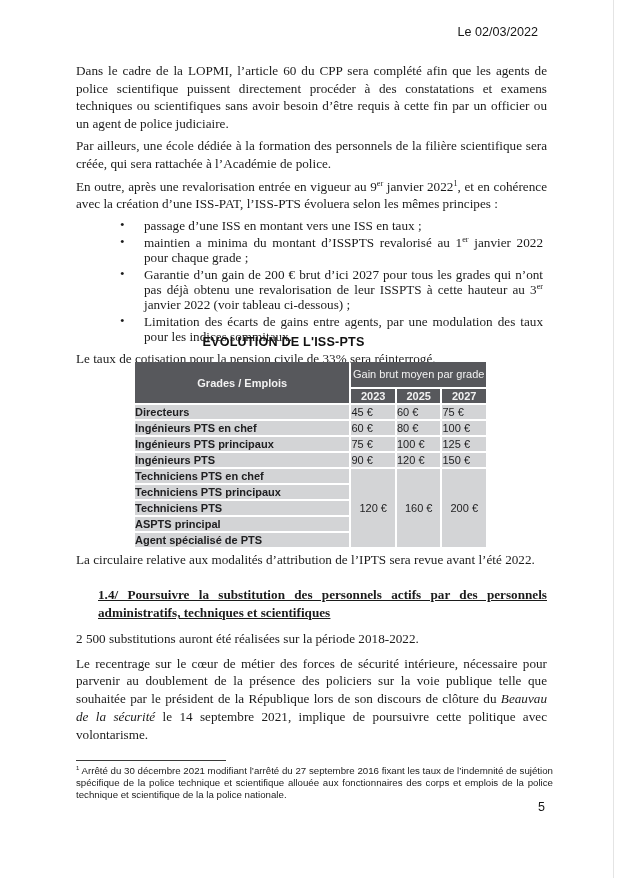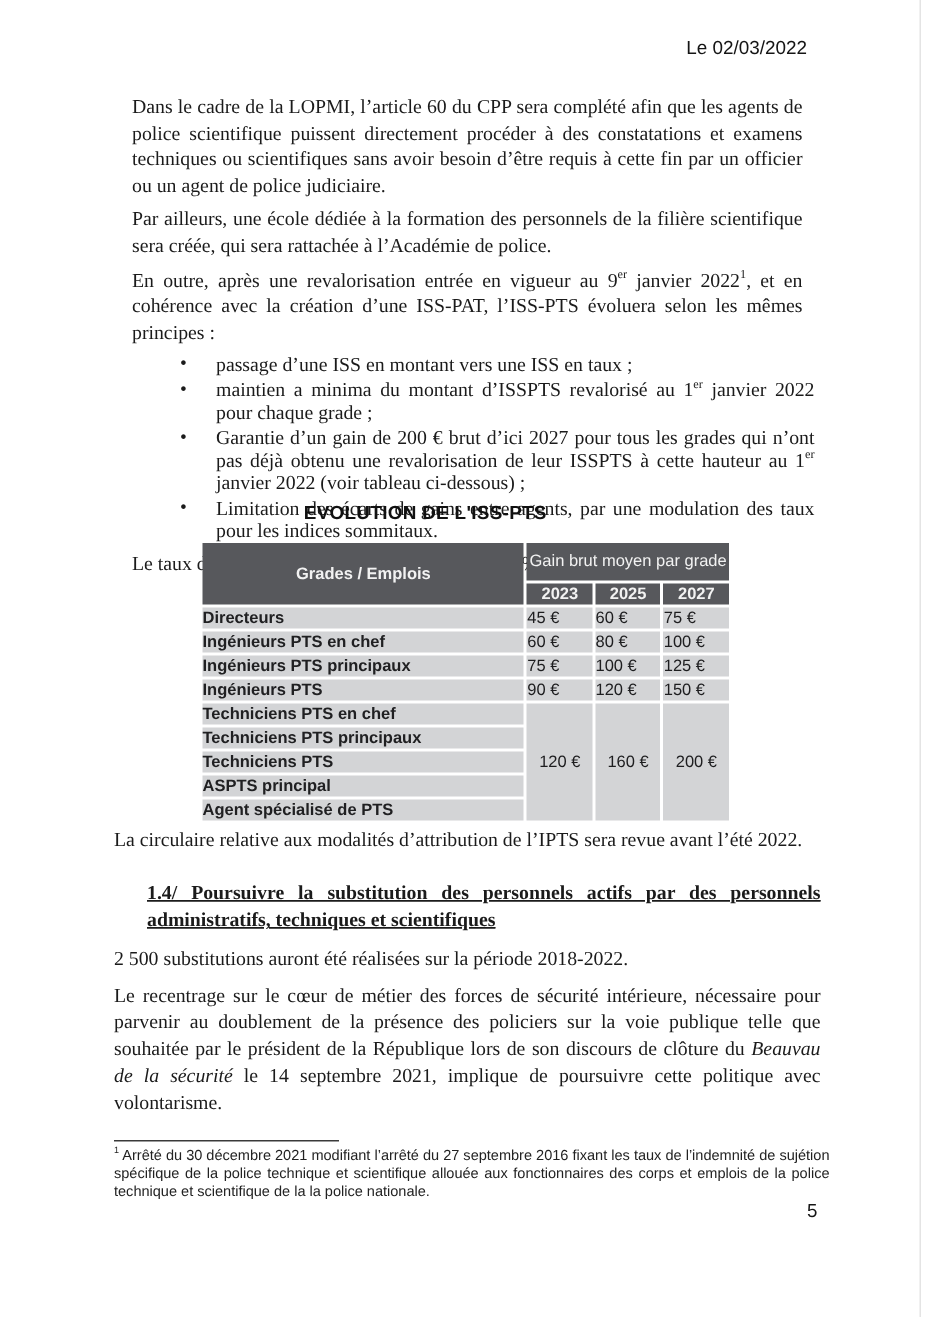--- a/index.html
+++ b/index.html
@@ -12,21 +12,21 @@
     position:relative;width:620px;height:878px;background:#ffffff;
     overflow:hidden;color:var(--text);
     font-family:"Liberation Serif", serif;font-size:13.2px;
   }
   .scan-artifact{position:absolute;top:0;right:6px;width:1px;height:100%;background:#e4e4e4;}
   .date{
     position:absolute;top:25px;right:82px;
     font-family:"Liberation Sans", sans-serif;font-size:12.6px;color:#151515;
   }
   .pre-table{position:absolute;top:62px;left:76px;width:471px;}
-  .pre-table p{margin:0 12px 5px;text-align:justify;line-height:17.6px;}
+  .pre-table p{margin:0 0 5px;text-align:justify;line-height:17.6px;}
   sup{font-size:0.62em;line-height:0;vertical-align:super;}
   ul.bullets{list-style:none;margin:4px 4px 6px;padding:0;}
   ul.bullets li{
     position:relative;padding-left:64px;text-align:justify;
     line-height:15px;margin:0 0 2px;
   }
   ul.bullets li::before{
     content:"\2022";position:absolute;left:40px;top:-1px;font-size:13px;
   }
   .table-block{position:absolute;top:322px;left:76px;width:471px;}
@@ -74,21 +74,21 @@
 
   <div class="date">Le 02/03/2022</div>
 
   <section class="pre-table">
     <p><span>Dans le cadre de la LOPMI, l’article 60 du CPP sera complété afin que les agents de police scientifique puissent directement procéder à des constatations et examens techniques ou scientifiques sans avoir besoin d’être requis à cette fin par un officier ou un agent de police judiciaire.</span></p>
     <p><span>Par ailleurs, une école dédiée à la formation des personnels de la filière scientifique sera créée, qui sera rattachée à l’Académie de police.</span></p>
     <p><span>En outre, après une revalorisation entrée en vigueur au 9</span><sup>er</sup><span> janvier 2022</span><sup>1</sup><span>, et en cohérence avec la création d’une ISS-PAT, l’ISS-PTS évoluera selon les mêmes principes :</span></p>
     <ul class="bullets">
       <li><span>passage d’une ISS en montant vers une ISS en taux ;</span></li>
       <li><span>maintien a minima du montant d’ISSPTS revalorisé au 1</span><sup>er</sup><span> janvier 2022 pour chaque grade ;</span></li>
-      <li><span>Garantie d’un gain de 200 € brut d’ici 2027 pour tous les grades qui n’ont pas déjà obtenu une revalorisation de leur ISSPTS à cette hauteur au 1</span><sup>er</sup><span> janvier 2022 (voir tableau ci-dessous) ;</span></li>
+      <li><span>Garantie d’un gain de 200 € brut d’ici 2027 pour tous les grades qui n’ont pas déjà obtenu une revalorisation de leur ISSPTS à cette hauteur au 3</span><sup>er</sup><span> janvier 2022 (voir tableau ci-dessous) ;</span></li>
       <li><span>Limitation des écarts de gains entre agents, par une modulation des taux pour les indices sommitaux.</span></li>
     </ul>
     <p><span>Le taux de cotisation pour la pension civile de 33% sera réinterrogé.</span></p>
   </section>
 
   <section class="table-block">
     <div class="table-title">EVOLUTION DE L'ISS-PTS</div>
     <table class="iss">
       <colgroup>
         <col style="width:212px">

